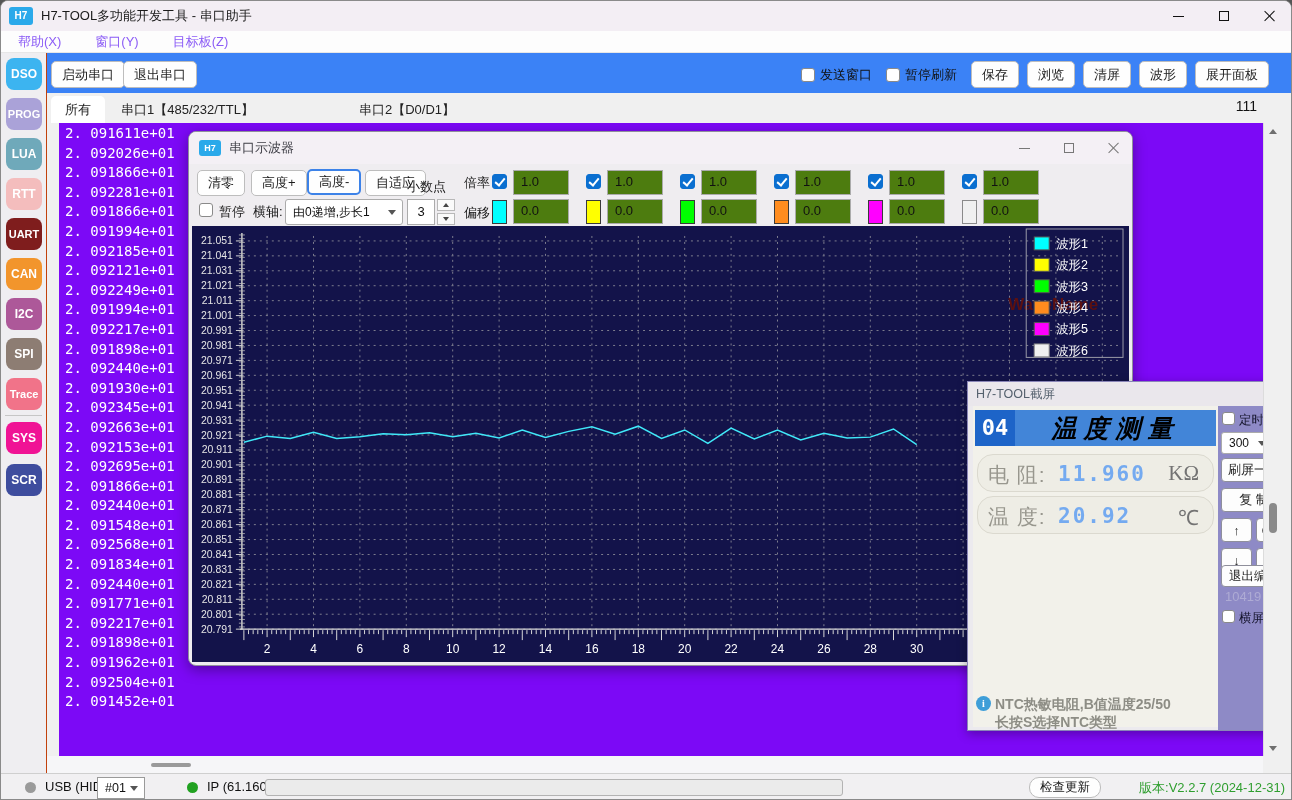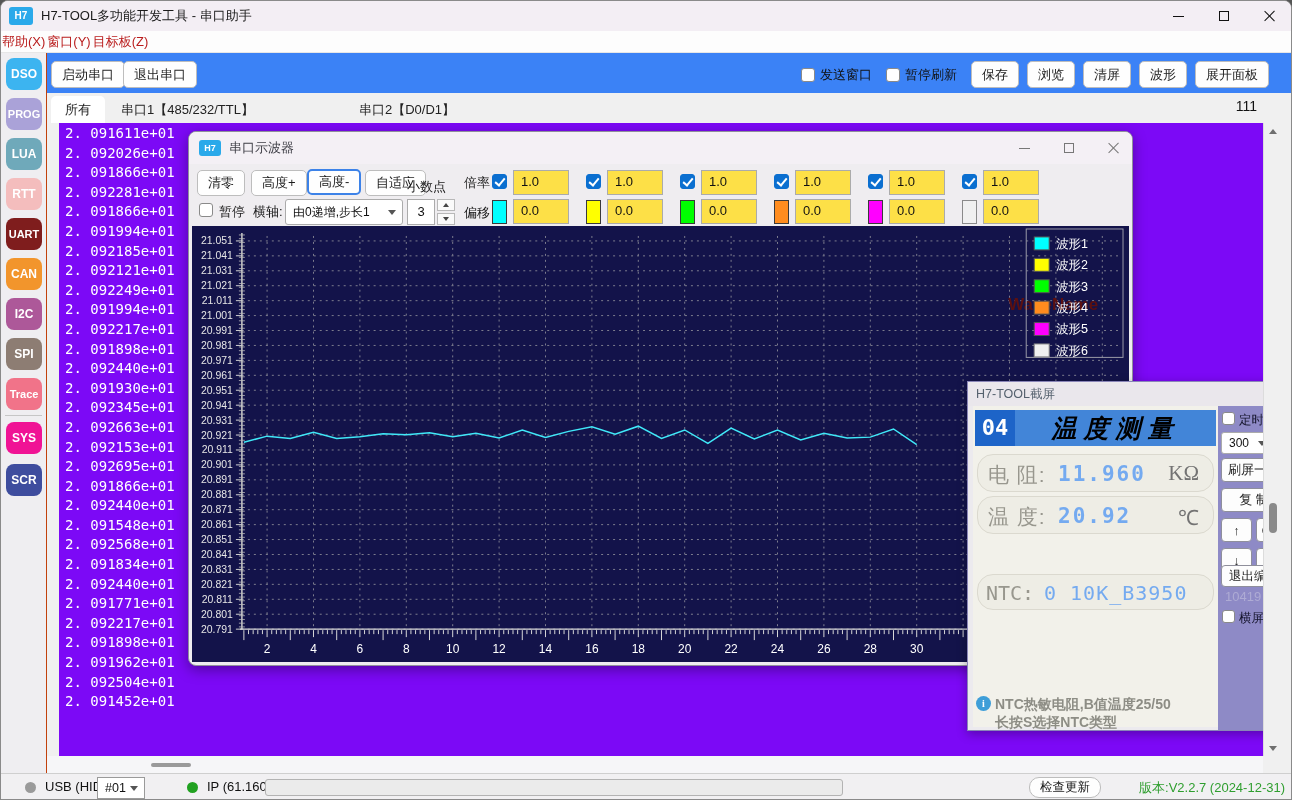--- a/index.html
+++ b/index.html
@@ -13,21 +13,21 @@
   .apptitle{position:absolute;left:40px;top:0;height:30px;line-height:30px;font-size:13px;color:#1b1b1b;}
   .wctls{position:absolute;right:0;top:0;height:30px;display:flex;}
   .wctl{width:46px;height:30px;display:flex;align-items:center;justify-content:center;cursor:default;}
   .g-min{width:11px;height:1px;background:#111;}
   .g-max{width:10px;height:10px;border:1px solid #111;}
   .g-close{position:relative;width:12px;height:12px;}
   .g-close::before,.g-close::after{content:"";position:absolute;left:5px;top:-1px;width:1.4px;height:14px;background:#111;}
   .g-close::before{transform:rotate(45deg);} .g-close::after{transform:rotate(-45deg);}
   
   .menubar{position:absolute;left:0;top:30px;width:1292px;height:22px;background:#fdfdfd;border-bottom:1px solid #e7e7e7;}
-  .menu-item{display:inline-block;padding:0 1px;height:22px;line-height:22px;font-size:13px;color:#b91c1c;}
+  .menu-item{display:inline-block;padding:0 17px;height:22px;line-height:22px;font-size:13px;color:#8b5cf6;}
   
   .sidebar{position:absolute;left:0;top:52px;width:46px;height:720px;background:#efeef1;border-right:1px solid #c2410c;}
   .side-btn{position:absolute;left:5px;width:36px;height:32px;border-radius:8px;color:#fff;
             font-weight:bold;font-size:12px;display:flex;align-items:center;justify-content:center;letter-spacing:0;}
   .side-div{position:absolute;left:4px;right:4px;height:1px;background:#c6c6c6;}
   
   .toolbar{position:absolute;left:46px;top:52px;width:1246px;height:40px;background:#3b82f6;}
   .btn{background:#fefefe;border:1px solid #bdbdbd;border-radius:5px;font-size:13px;color:#1c1c1c;
        display:inline-flex;align-items:center;justify-content:center;padding:0 10px;}
   .tb-btn{position:absolute;top:8px;height:27px;}
@@ -58,21 +58,21 @@
   .osc-ctl .g-max{background:transparent;}
   .osc-ctl .g-close::before,.osc-ctl .g-close::after{background:#777;}
   .osc-toolbar{position:absolute;left:0;top:32px;right:0;height:62px;background:#efedf0;}
   .o-btn{position:absolute;height:26px;}
   .focused{border:2px solid #3c82e8;}
   .o-label{position:absolute;font-size:13px;color:#1a1a1a;}
   .sel{position:relative;background:#fff;border:1px solid #ababab;border-radius:3px;font-size:12px;color:#111;
        display:flex;align-items:center;padding:0 18px 0 7px;}
   .chev{position:absolute;right:6px;top:50%;margin-top:-2px;width:0;height:0;
         border-left:4px solid transparent;border-right:4px solid transparent;border-top:5px solid #555;}
-  .tinput{position:absolute;background:#fde047;border:1px solid #ababab;font-size:13px;color:#111;padding:3px 0 0 7px;width:56px;height:25px;}
+  .tinput{position:absolute;background:#4d7c0f;border:1px solid #ababab;font-size:13px;color:#111;padding:3px 0 0 7px;width:56px;height:25px;}
   .swatch{position:absolute;width:15px;height:24px;border:1px solid #3a3a3a;}
   .spinbox{position:absolute;width:28px;height:26px;background:#fff;border:1px solid #ababab;font-size:13px;color:#111;
            text-align:center;line-height:24px;}
   .spin-btn{position:absolute;width:18px;height:12px;background:#fafafa;border:1px solid #b8b8b8;display:flex;align-items:center;justify-content:center;}
   .tri-up{width:0;height:0;border-left:3.5px solid transparent;border-right:3.5px solid transparent;border-bottom:4px solid #444;}
   .tri-dn{width:0;height:0;border-left:3.5px solid transparent;border-right:3.5px solid transparent;border-top:4px solid #444;}
   .osc-chart{position:absolute;left:3px;top:94px;right:3px;bottom:3px;background:#13134a;}
   .osc-chart svg{width:100%;height:100%;display:block;}
   
   .panel{position:absolute;left:884px;top:258px;width:324px;height:350px;background:#eceaee;border:1px solid #8a86b8;
@@ -723,24 +723,20 @@
         <div class="lcd-row" style="top:48px;">
           <span class="lcd-label">电 阻:</span>
           <span class="lcd-val">11.960</span>
           <span class="lcd-unit">KΩ</span>
         </div>
         <div class="lcd-row" style="top:90px;">
           <span class="lcd-label">温 度:</span>
           <span class="lcd-val">20.92</span>
           <span class="lcd-unit">℃</span>
         </div>
-        <div class="lcd-row" style="top:168px;height:36px;">
-          <span class="lcd-ntc-label">NTC:</span>
-          <span class="lcd-ntc-val">0 10K_B3950</span>
-        </div>
         <span class="info-icon"></span>
         <div class="lcd-info1">NTC热敏电阻,B值温度25/50</div>
         <div class="lcd-info2">长按S选择NTC类型</div>
       </div>
       <div class="rightcol">
         <span class="cb" style="position:absolute;left:4px;top:6px;width:13px;height:13px;"></span>
         <span class="rc-label" style="position:absolute;left:21px;top:6px;">定时刷屏</span>
         <div class="sel" style="position:absolute;left:3px;top:26px;width:52px;height:22px;">
           <span>300</span>
             <span class="chev"></span>

